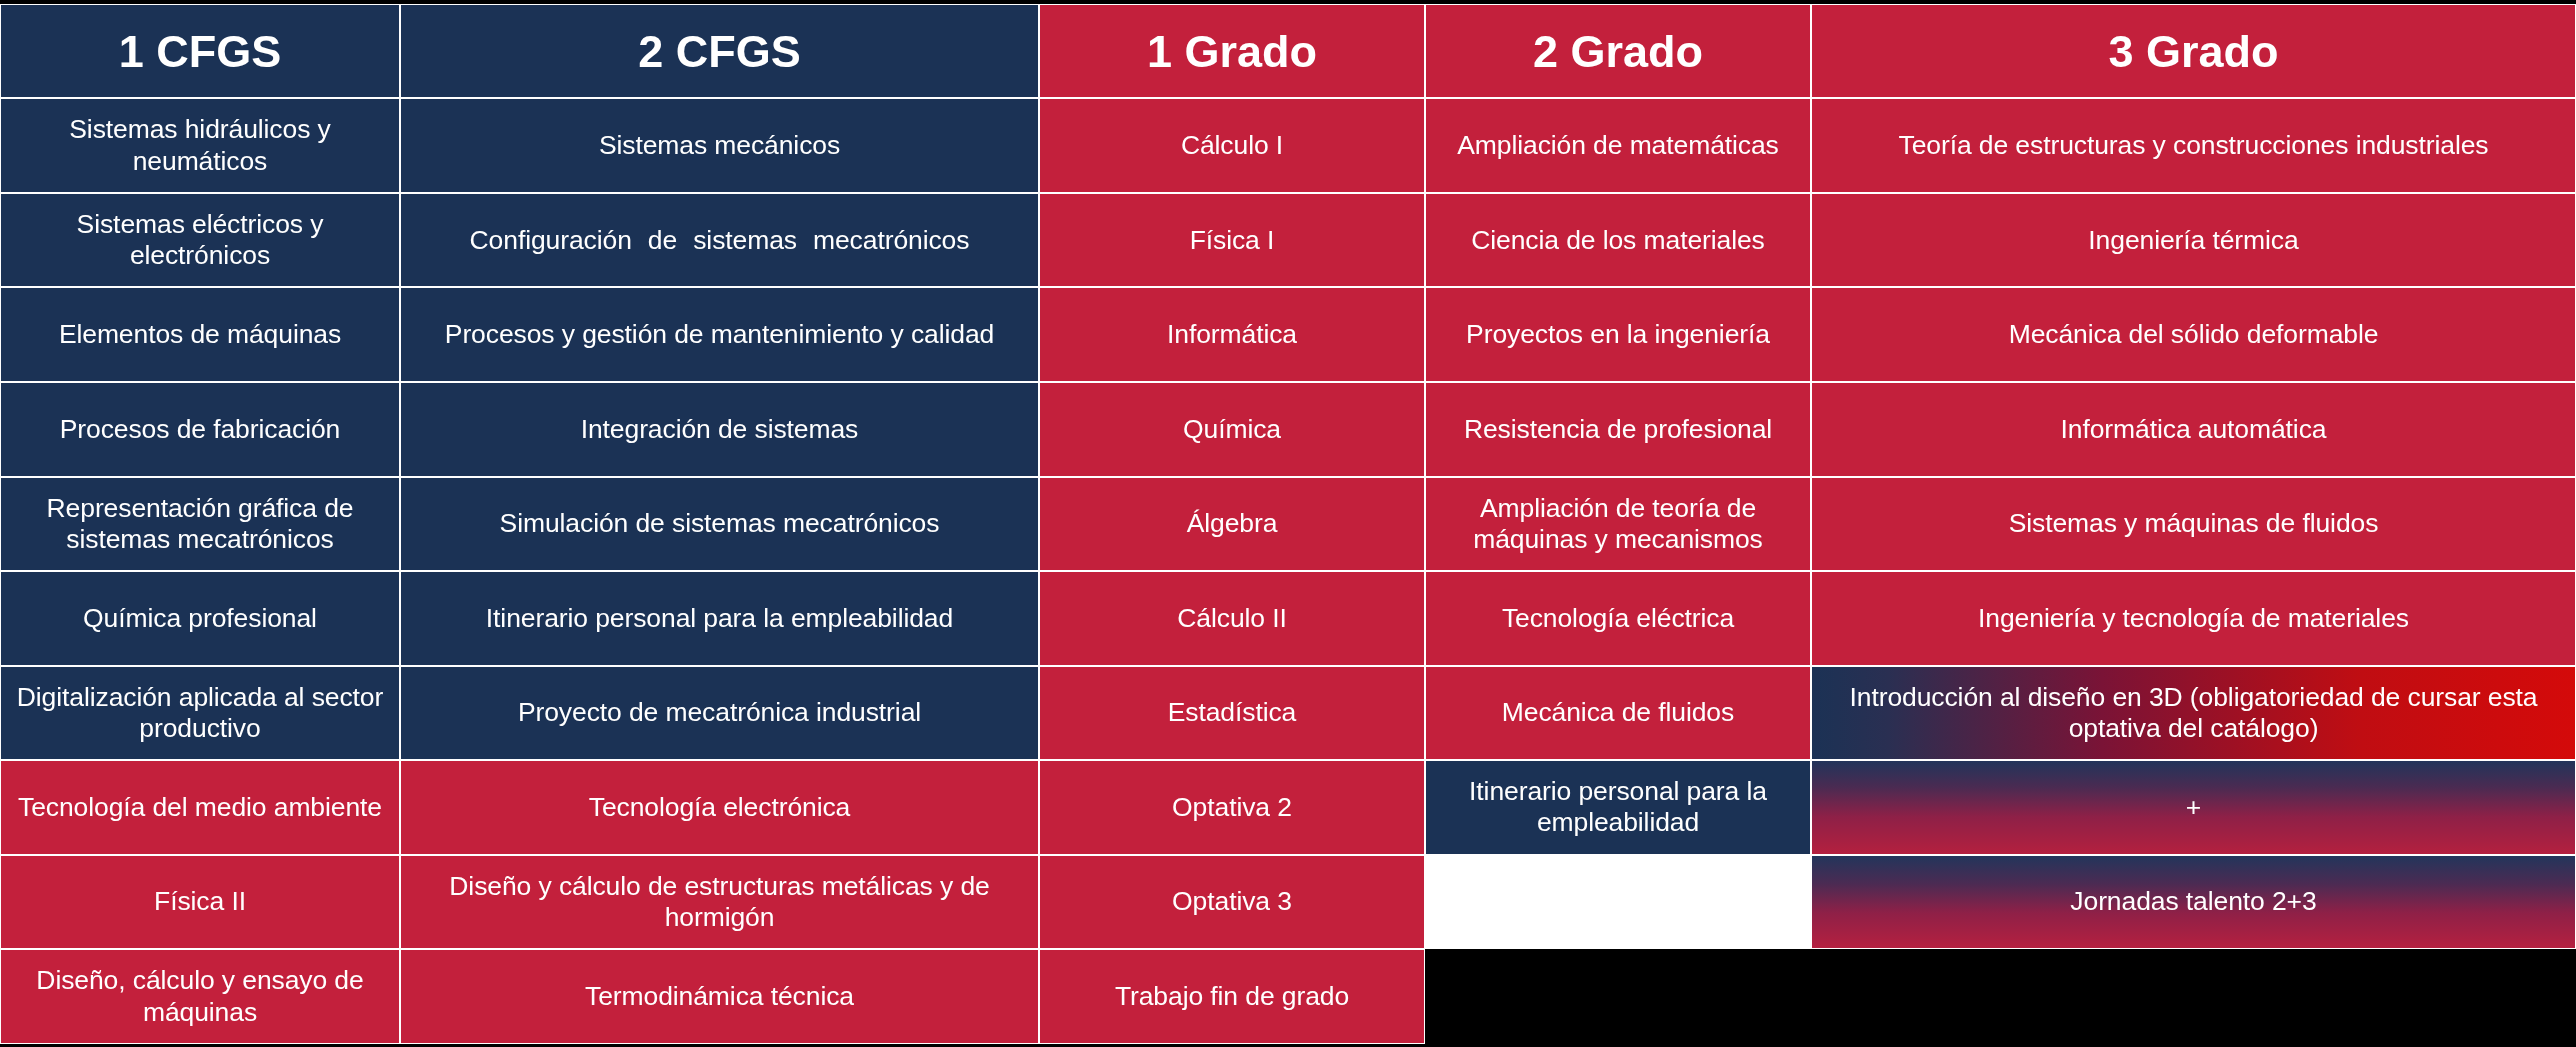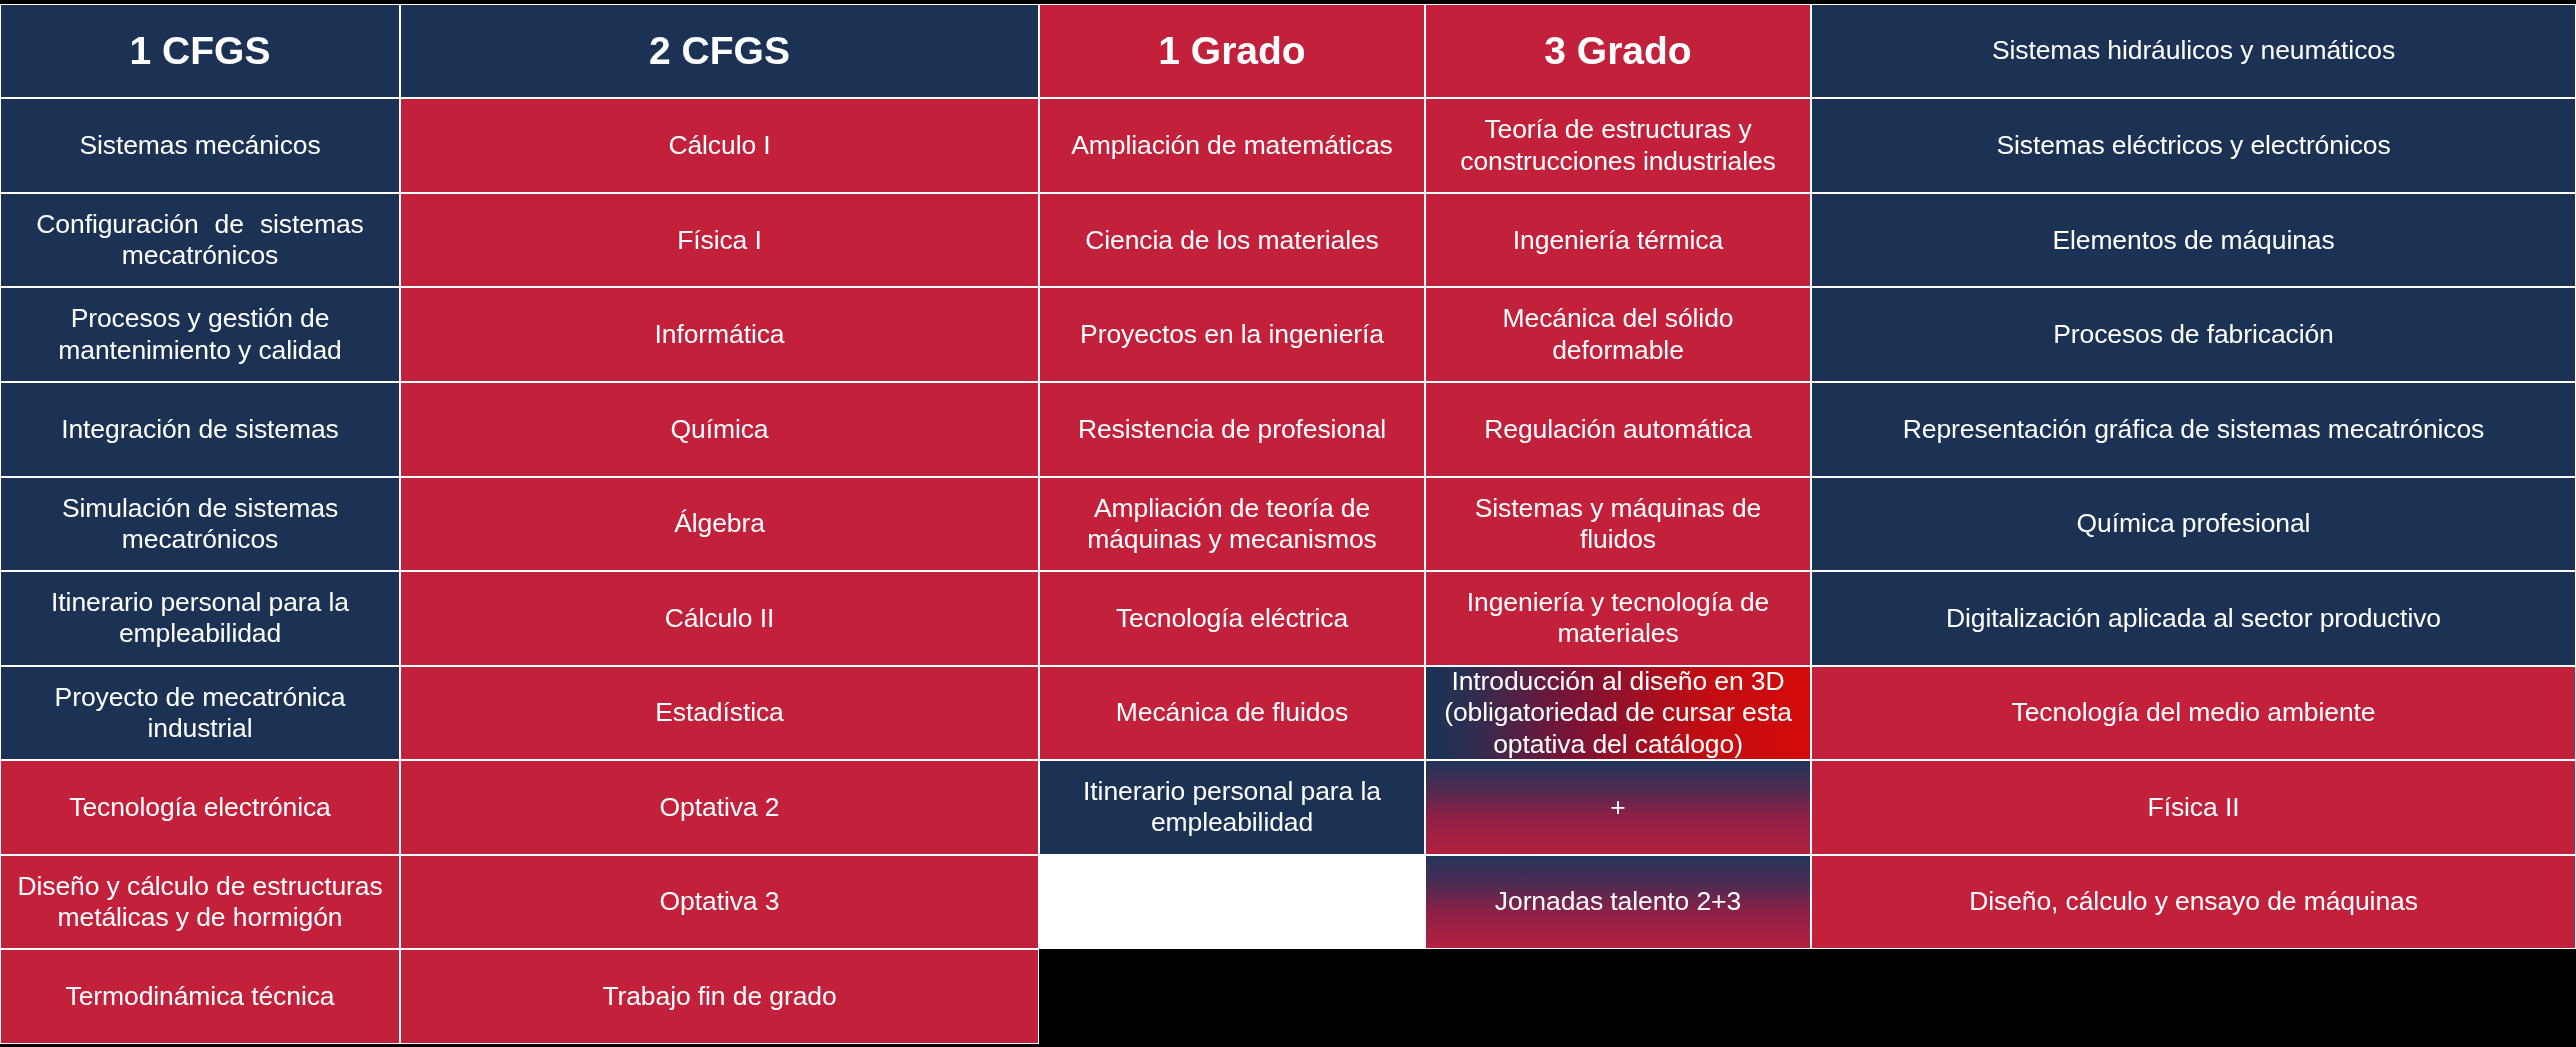--- a/index.html
+++ b/index.html
@@ -55,21 +55,21 @@
     width: 100%;
     white-space: pre-line;
   }
 
   .navy   { background: #1b3255; }
   .red    { background: #c3203c; }
   .empty  { background: #ffffff; border-color: #ffffff; }
 
   .header {
     font-weight: bold;
-    font-size: 39px;
+    font-size: 45px;
     letter-spacing: 0px;
   }
 
   
   .grad-h {
     background: linear-gradient(to right, #1b3255 0%, #2a2f52 10%, #7a1336 38%, #c00d12 72%, #d40a0a 100%);
     align-items: center;
   }
   .grad-v1 {
     background: linear-gradient(to bottom, #22345a 0%, #4a2b52 28%, #8e2047 60%, #b4203f 100%);
@@ -91,20 +91,23 @@
     <div class="cell navy header">
         <span class="txt">1 CFGS</span>
       </div>
     <div class="cell navy header">
         <span class="txt">2 CFGS</span>
       </div>
     <div class="cell red header">
         <span class="txt">1 Grado</span>
       </div>
     <div class="cell red header">
+        <span class="txt">2 Grado</span>
+      </div>
+    <div class="cell red header">
         <span class="txt">3 Grado</span>
       </div>
 
     <div class="cell navy">
         <span class="txt">Sistemas hidráulicos y neumáticos</span>
       </div>
     <div class="cell navy">
         <span class="txt">Sistemas mecánicos</span>
       </div>
     <div class="cell red">
@@ -155,21 +158,21 @@
     <div class="cell navy">
         <span class="txt">Integración de sistemas</span>
       </div>
     <div class="cell red">
         <span class="txt">Química</span>
       </div>
     <div class="cell red">
         <span class="txt">Resistencia de profesional</span>
       </div>
     <div class="cell red">
-        <span class="txt">Regulación automática</span>
+        <span class="txt">Informática automática</span>
       </div>
 
     <div class="cell navy">
         <span class="txt">Representación gráfica de sistemas mecatrónicos</span>
       </div>
     <div class="cell navy">
         <span class="txt">Simulación de sistemas mecatrónicos</span>
       </div>
     <div class="cell red">
         <span class="txt">Álgebra</span>

